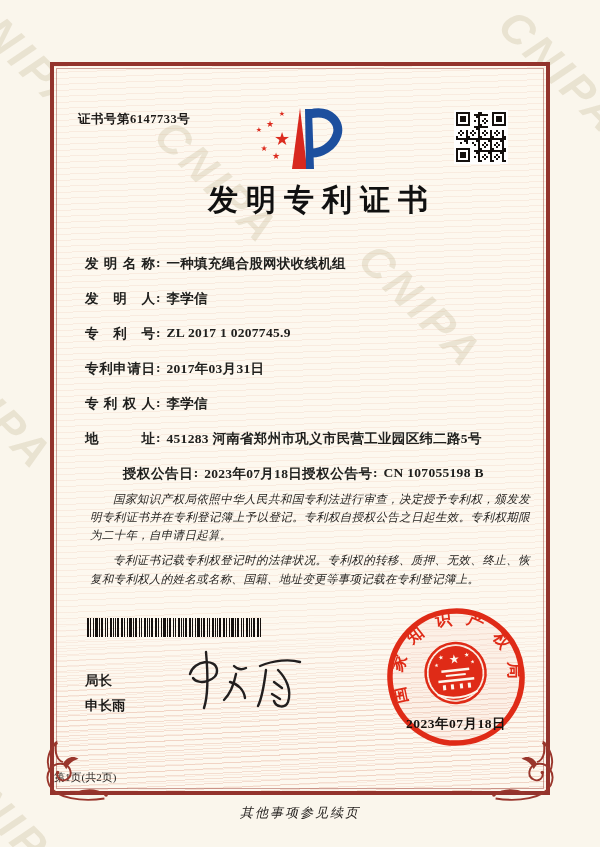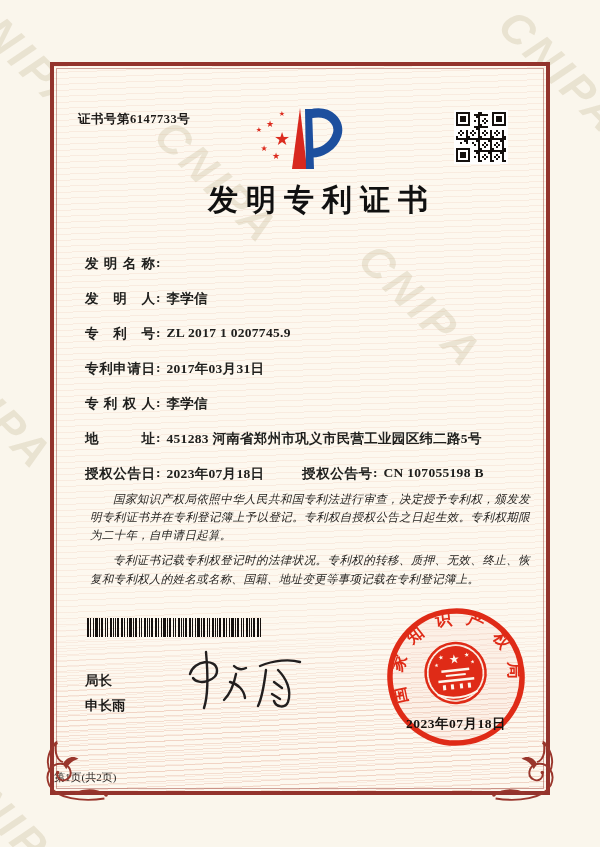--- a/index.html
+++ b/index.html
@@ -28,21 +28,21 @@
   .qr { position:absolute; left:400px; top:44px; width:54px; height:54px; background:#fff; padding:2px; z-index:3; }
   .qr svg{ display:block; }
   .title { position:absolute; left:0; top:114px; width:100%; text-align:center; font-size:30px; font-weight:700;
            color:#101010; letter-spacing:8px; text-indent:8px; z-index:3;padding-left:36px; }
 
   .fields { position:absolute; left:31px; top:189px; width:440px; font-size:13.5px; font-weight:700; color:#20201e; z-index:3; }
   .frow { display:flex; align-items:flex-start; height:35px; }
   .flabel { width:70px; display:inline-block; text-align:justify; text-align-last:justify; flex:none; }
   .fcolon { flex:none; margin:0 6px 0 1px; }
   .fvalue { letter-spacing:0.3px; }
-  .pair { display:flex; }
+  .pair { display:flex;justify-content:flex-end; }
   .pair1 { width:217px; flex:none; }
 
   .paras { position:absolute; left:30px; top:424px; width:440px; font-size:11.5px; font-style:italic; line-height:1.58;
            color:#262422; text-align:justify; letter-spacing:0.3px; z-index:3;margin-left:6px; }
   .paras p { text-indent:2em; margin-bottom:7px; }
 
   .barcode { position:absolute; left:33px; top:552px; z-index:3; }
   .sig { position:absolute; left:120px; top:578px; z-index:4; }
   .signer { position:absolute; left:31px; top:606px; font-family:"Liberation Sans","DejaVu Sans",sans-serif;
             font-size:13.5px; font-weight:700; color:#1c1a18; z-index:3; }
@@ -277,20 +277,21 @@
           <rect x="51.84" y="51.84" width="2.16" height="2.16" fill="#14100e"></rect>
         </svg>
     </div>
 
     <div class="title">发明专利证书</div>
 
     <div class="fields">
       <div class="frow">
         <span class="flabel">发明名称</span>
           <span class="fcolon">:</span>
+          <span class="fvalue">一种填充绳合股网状收线机组</span>
       </div>
       <div class="frow">
         <span class="flabel">发明人</span>
           <span class="fcolon">:</span>
           <span class="fvalue">李学信</span>
       </div>
       <div class="frow">
         <span class="flabel">专利号</span>
           <span class="fcolon">:</span>
           <span class="fvalue">ZL 2017 1 0207745.9</span>
@@ -457,13 +458,14 @@
       <path d="M74,70 C48,74 18,70 10,54 C4,40 14,28 26,30 C36,32 38,44 30,48 C24,51 18,46 20,40"></path>
       <path d="M12,40 C6,30 8,16 18,6 C16,18 20,26 26,28"></path>
       <path d="M40,64 C54,58 66,60 76,66"></path>
       <path d="M26,30 C30,22 38,20 44,24 C38,26 32,30 30,36 Z" fill="#99362c" stroke="none"></path>
       <circle cx="20" cy="40" r="2" fill="#99362c" stroke="none"></circle>
       <circle cx="76" cy="66" r="2" fill="#99362c" stroke="none"></circle>
       <circle cx="18" cy="6" r="2" fill="#99362c" stroke="none"></circle>
     </svg>
   </div>
 
+  <div class="footer-note">其他事项参见续页</div>
 </div>
 
 </body></html>

